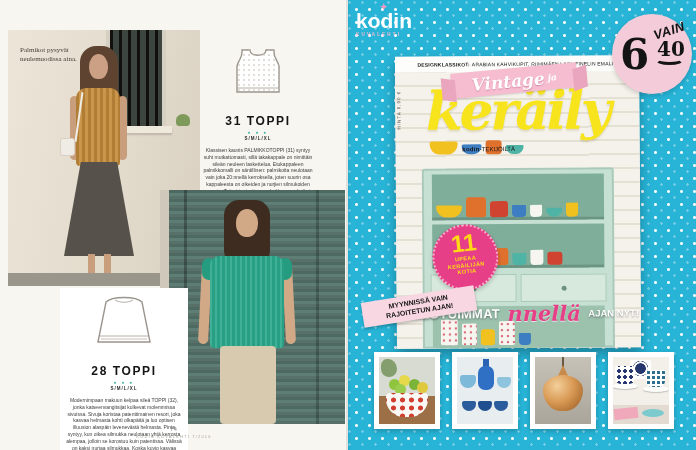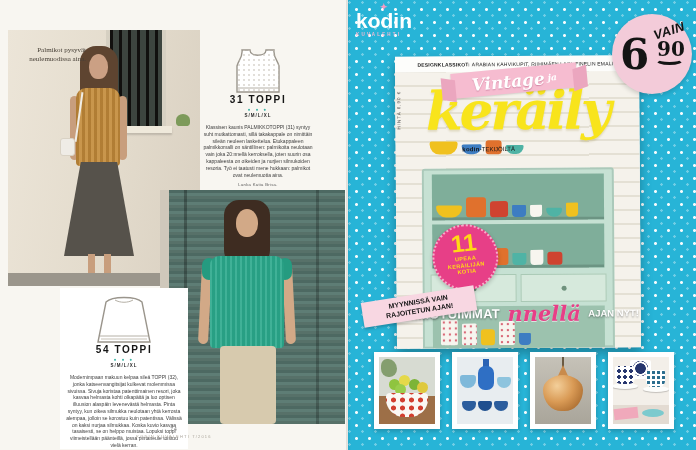--- a/index.html
+++ b/index.html
@@ -11,40 +11,40 @@
   .left-page { position:absolute; left:0; top:0; width:348px; height:450px; background:#f8f6f1; }
 
   .photo1 { position:absolute; left:8px; top:30px; width:192px; height:256px; overflow:hidden;
             background:linear-gradient(100deg,#ece5d8,#e3dbcc 55%,#d9d0c1); }
   .window { position:absolute; left:98px; top:0; width:60px; height:96px; background:#2c322d;
             border-left:4px solid #d6d0c2; border-right:4px solid #d6d0c2;
             background-image:repeating-linear-gradient(90deg,#11100e 0 3px,#3d453f 3px 9px); }
   .window-sill { position:absolute; left:94px; top:96px; width:70px; height:7px; background:#efe9db; box-shadow:0 2px 2px rgba(0,0,0,.15); }
   .plant { position:absolute; left:168px; top:84px; width:14px; height:12px; background:#7d9a5a; border-radius:50% 50% 30% 30%; }
   .caption1 { position:absolute; left:12px; top:16px; width:66px; font-family:"Liberation Serif",serif;
-              font-size:7px; line-height:9px; color:#463f36; text-align:right; }
+              font-size:7px; line-height:9px; color:#463f36; text-align:left; }
   .m1-hair { position:absolute; left:72px; top:16px; width:38px; height:78px; background:#5e4430; border-radius:16px 16px 14px 14px; }
   .m1-face { position:absolute; left:81px; top:24px; width:19px; height:25px; background:#cba084; border-radius:50% 50% 45% 45%; }
   .m1-arm { position:absolute; width:9px; height:64px; background:#c89e7d; border-radius:5px; top:66px; }
   .m1-arm.l { left:62px; } .m1-arm.r { left:110px; }
   .m1-top { position:absolute; left:68px; top:58px; width:44px; height:78px; border-radius:10px 10px 4px 4px;
             background:#c48d3d; background-image:repeating-linear-gradient(90deg,rgba(60,30,0,.14) 0 3px,rgba(255,255,255,.08) 3px 6px); }
   .m1-strap { position:absolute; left:70px; top:62px; width:2px; height:50px; background:#f0ede6; transform:rotate(8deg); }
   .m1-bag { position:absolute; left:52px; top:108px; width:15px; height:18px; background:#efece6; border:1px solid #d9d2c4; border-radius:3px; }
   .m1-skirt { position:absolute; left:56px; top:132px; width:70px; height:94px; background:#56524b;
               clip-path:polygon(24% 0,76% 0,100% 100%,0 100%); }
   .m1-leg { position:absolute; width:7px; height:22px; background:#c89e7d; top:224px; }
   .m1-leg.l { left:80px; } .m1-leg.r { left:96px; }
   .p1-ground { position:absolute; left:0; bottom:0; width:100%; height:13px; background:#9b968c; }
 
   .item-col { text-align:center; color:#2c2c2c; }
   .item31 { position:absolute; left:202px; top:48px; width:112px; }
   .item32 { position:absolute; left:60px; top:288px; width:128px; background:#fff; padding:6px 5px 0; }
   .item-illo { display:block; margin:0 auto; }
-  .item-title { margin-top:0; font-size:10px; font-weight:bold; letter-spacing:1.6px; color:#151515; }
+  .item-title { margin-top:20px; font-size:12px; font-weight:bold; letter-spacing:1.6px; color:#151515; }
   .item-diff { margin-top:2px; font-size:4.5px; letter-spacing:2px; color:#38b3a4; }
   .item-sizes { margin-top:1px; font-size:4.5px; letter-spacing:1px; color:#2c2c2c; font-weight:bold; }
   .item-body { margin-top:6px; font-size:5px; line-height:6.8px; color:#3d3d3d; text-align:center; }
   .item-credit { margin:4px 0 5px; font-size:4.2px; color:#5a5a5a; letter-spacing:.3px; }
 
   .photo2 { position:absolute; left:160px; top:190px; width:185px; height:234px; overflow:hidden;
             background:
               linear-gradient(90deg, rgba(0,0,0,0) 0 24px, rgba(0,0,0,.28) 24px 27px, rgba(0,0,0,0) 27px 156px, rgba(0,0,0,.22) 156px 159px, rgba(0,0,0,0) 159px),
               repeating-linear-gradient(180deg,#4d6962 0 3px,#5e7d75 3px 6px,#577169 6px 9px);
   }
@@ -256,21 +256,21 @@
       <div class="m2-pants"></div>
     </div>
 
     <div class="item32 item-col">
       <svg class="item-illo" width="84" height="50" viewBox="0 0 84 50">
         <path d="M16,48 L24,8 C30,2 54,2 60,8 L68,48 Z" fill="#ffffff" stroke="#9a958c" stroke-width="1.4"></path>
         <line x1="18" y1="42" x2="66" y2="42" stroke="#b5b0a6" stroke-width="1"></line>
         <line x1="19" y1="45" x2="65" y2="45" stroke="#c6c1b7" stroke-width="1"></line>
         <path d="M33,6 C38,9 46,9 51,6" fill="none" stroke="#b5b0a6" stroke-width="1"></path>
       </svg>
-      <div class="item-title">54 TOPPI</div>
+      <div class="item-title">28 TOPPI</div>
       <div class="item-diff">● ● ●</div>
       <div class="item-sizes">S/M/L/XL</div>
       <div class="item-body">Modernimpaan makuun kelpaa sileä TOPPI (32), jonka katseenvangitsijat kulkevat molemmissa sivuissa. Sivuja koristaa patenttimainen resori, joka kasvaa helmasta kohti olkapäitä ja luo optisen illuusion alaspäin levenevästä helmasta. Pinta syntyy, kun oikea silmukka neulotaan yhtä kerrosta alempaa, jolloin se korostuu kuin patentissa. Välissä on kaksi nurjaa silmukkaa. Koska kuvio kasvaa tasaisesti, se on helppo muistaa. Lopuksi toppi viimeistellään päänteillä, jossa pintaneule toistuu vielä kerran.</div>
 
     </div>
 
     <div class="page-footer">
       <div class="pf-num">74</div>
       <div class="pf-text">KODIN KUVALEHTI 7/2016</div>
     </div>
@@ -280,21 +280,21 @@
 
     <div class="logo">
       <div class="logo-main"><span>kodin</span><span class="logo-star">✦</span></div>
       <div class="logo-sub">KUVALEHTI</div>
     </div>
 
 
     <div class="price-badge">
       <div class="price-vain">VAIN</div>
       <div class="price-euros">6</div>
-      <div class="price-cents">90</div>
+      <div class="price-cents">40</div>
       <div class="price-underline"></div>
     </div>
 
     <div class="cover">
       <div class="cover-topbar">
         <span class="tb-bold">DESIGNKLASSIKOT:</span>
         <span>ARABIAN KAHVIKUPIT, RIIHIMÄEN LASI, FINELIN EMALIT</span>
       </div>
 
       <div class="cover-photo">

